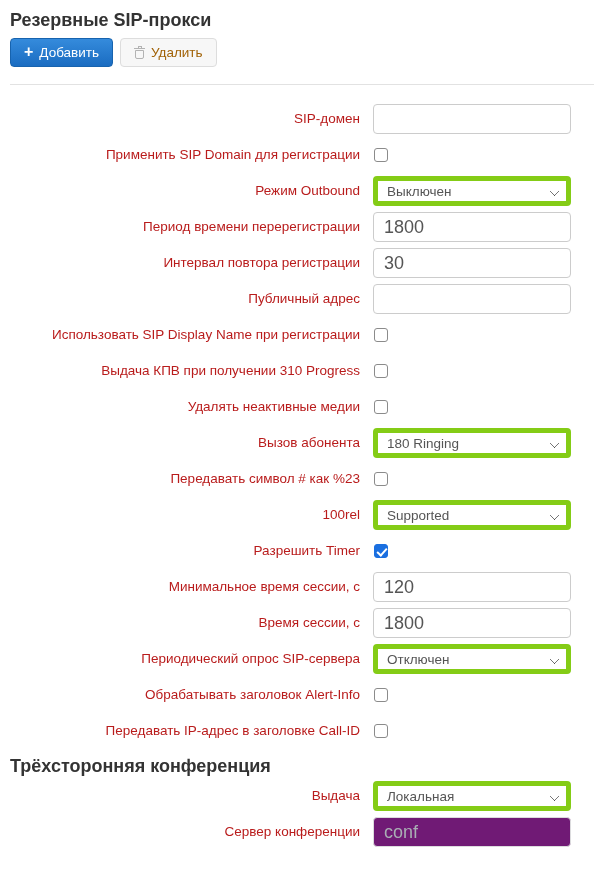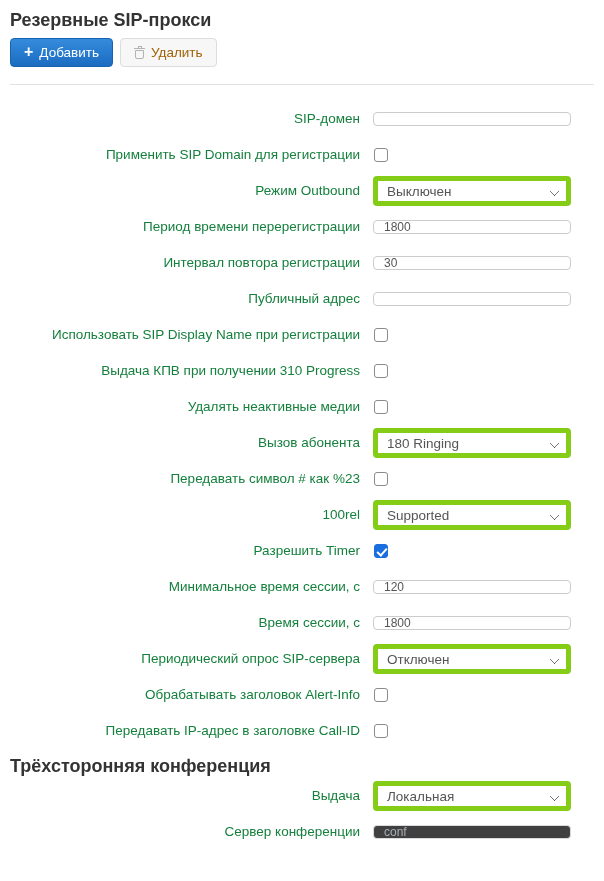--- a/index.html
+++ b/index.html
@@ -40,31 +40,31 @@
   .trash-icon .t-lid   { position:absolute; top:1px;  left:0;   width:11px; height:1.5px; background:#b3b3b3; }
   .trash-icon .t-grip  { position:absolute; top:-1px; left:3.5px; width:4px;  height:2px;  border:1px solid #b3b3b3; border-bottom:none; }
   .trash-icon .t-body  { position:absolute; top:3.5px; left:1px; width:9px; height:8.5px; border:1px solid #b3b3b3; border-radius:0 0 2px 2px; }
 
   .divider { border:none; border-top:1px solid #e2e2e2; margin:17px 0 0 0; }
 
   .form { margin-top:16px; }
   .row { display:flex; align-items:center; height:36px; }
   .row .lbl {
     width:363px; padding-right:13px; text-align:right;
-    color:#15803d; line-height:16px; flex:none;
+    color:#b91c1c; line-height:16px; flex:none;
   }
   .ctrl { width:198px; position:relative; display:flex; align-items:center; flex:none; }
 
   input[type="text"] {
-    width:198px; height:14px; border:1px solid #cccccc; border-radius:4px;
-    padding:0 10px; font-family:inherit; font-size:12px; color:#555;
+    width:198px; height:30px; border:1px solid #cccccc; border-radius:4px;
+    padding:0 10px; font-family:inherit; font-size:18px; color:#555;
     background:#fff; outline:none;
   }
   input[type="text"]:disabled {
-    background:#404040; color:#a9aeb4; border-color:#dcdcde;
+    background:#701a75; color:#a9aeb4; border-color:#dcdcde;
   }
 
   select {
     -webkit-appearance:none; -moz-appearance:none; appearance:none;
     width:198px; height:30px; border:5px solid #84cc16; border-radius:4px;
     padding:0 26px 0 9px; font-family:inherit; font-size:13.5px; color:#555;
     background:#fff; outline:none;
   }
   .chev {
     position:absolute; right:13px; top:12px; width:7px; height:7px;

